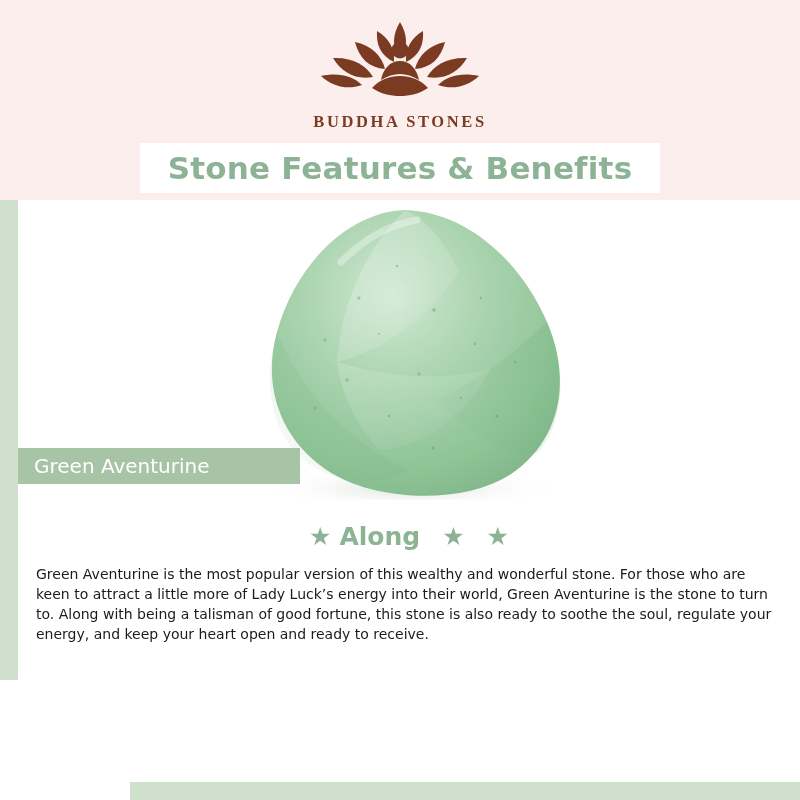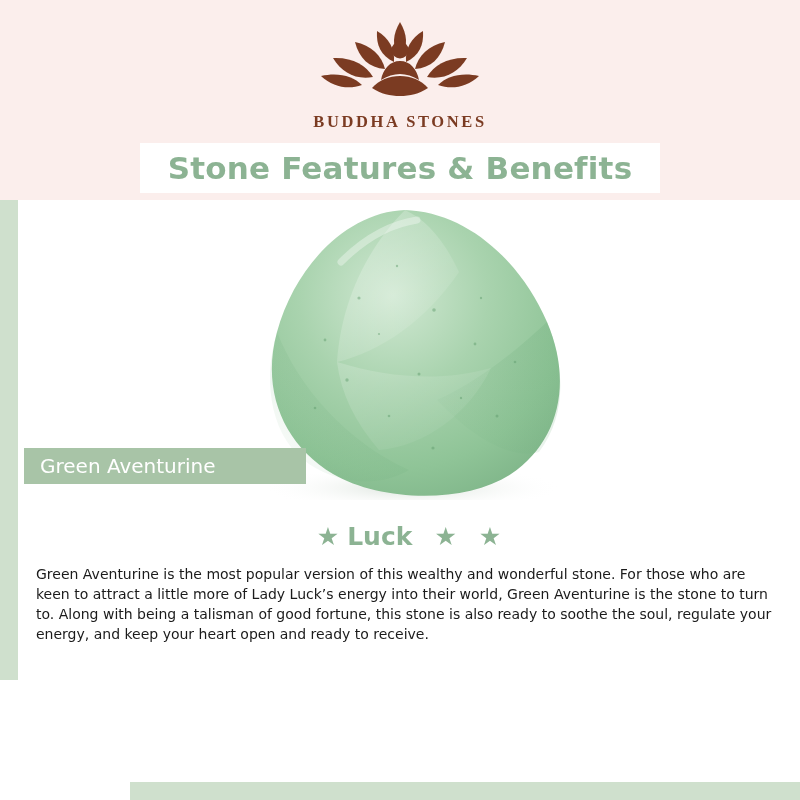--- a/index.html
+++ b/index.html
@@ -141,21 +141,21 @@
     left: 50%;
     top: 2px;
     transform: translateX(-50%);
     width: 360px;
     height: 310px;
   }
 
   
   .caption-bar {
     position: absolute;
-    left: 24px;
+    left: 18px;
     top: 448px;
     width: 282px;
     height: 36px;
     background: #a8c4a7;
     display: flex;
     align-items: center;
     z-index: 8;
   }
   .caption-text {
     color: #ffffff;
@@ -315,21 +315,21 @@
 
   <div class="caption-bar">
     <span class="caption-text">Green Aventurine</span>
   </div>
 
   <div class="content">
 
     <div class="keywords">
       <div class="kw">
         <span class="kw-star">★</span>
-        <span class="kw-label">Luck</span>
+        <span class="kw-label">Along</span>
       </div>
       <div class="kw">
         <span class="kw-star">★</span>
       </div>
       <div class="kw">
         <span class="kw-star">★</span>
       </div>
     </div>
 
     <p class="paragraph">Green Aventurine is the most popular version of this wealthy and wonderful stone. For those who are keen to attract a little more of Lady Luck’s energy into their world, Green Aventurine is the stone to turn to. Along with being a talisman of good fortune, this stone is also ready to soothe the soul, regulate your energy, and keep your heart open and ready to receive.</p>

